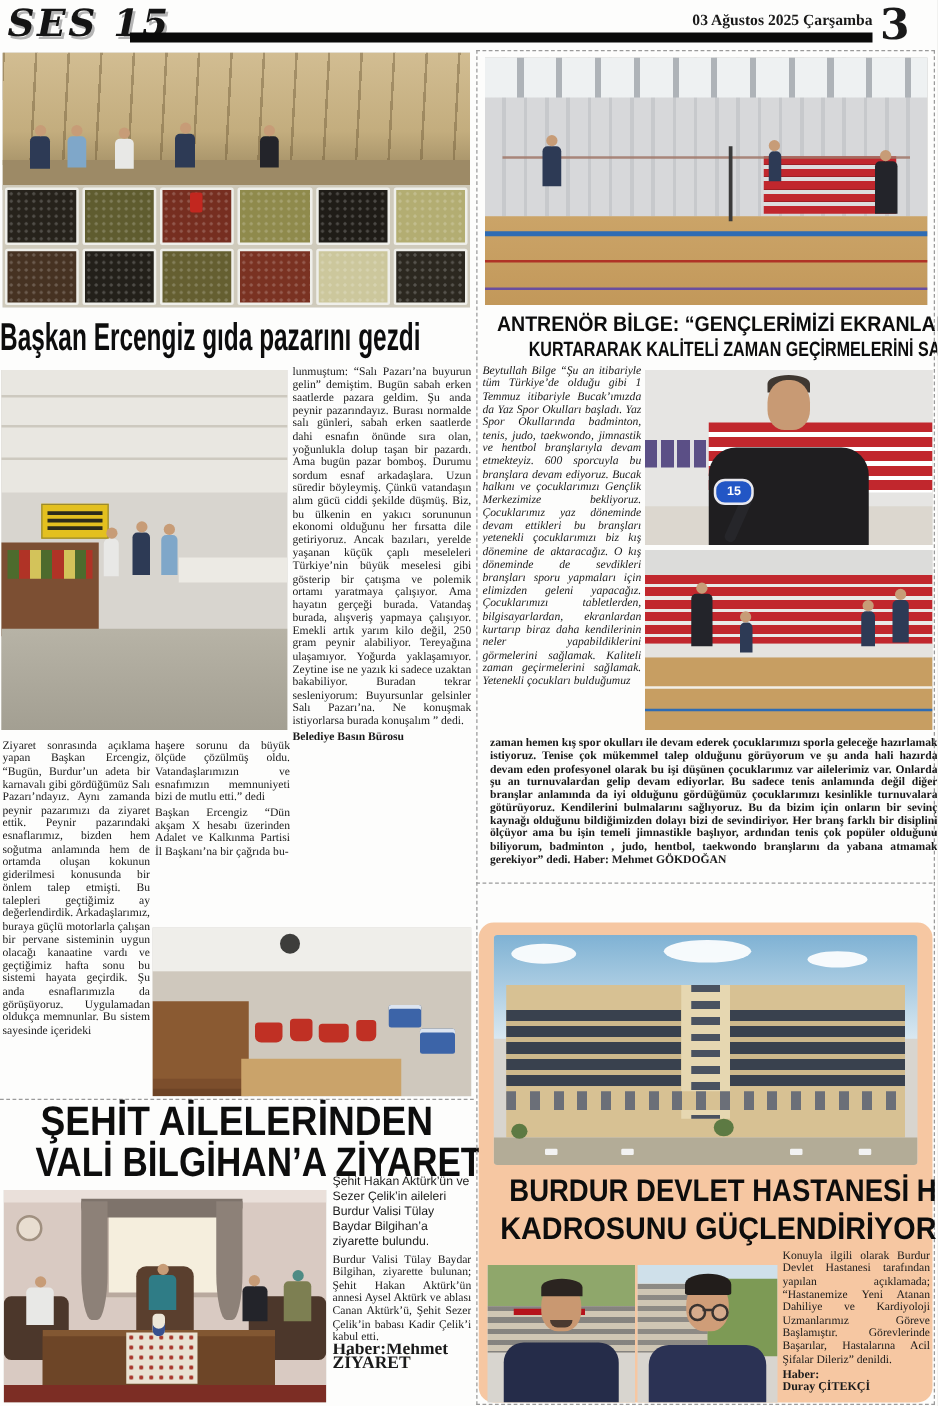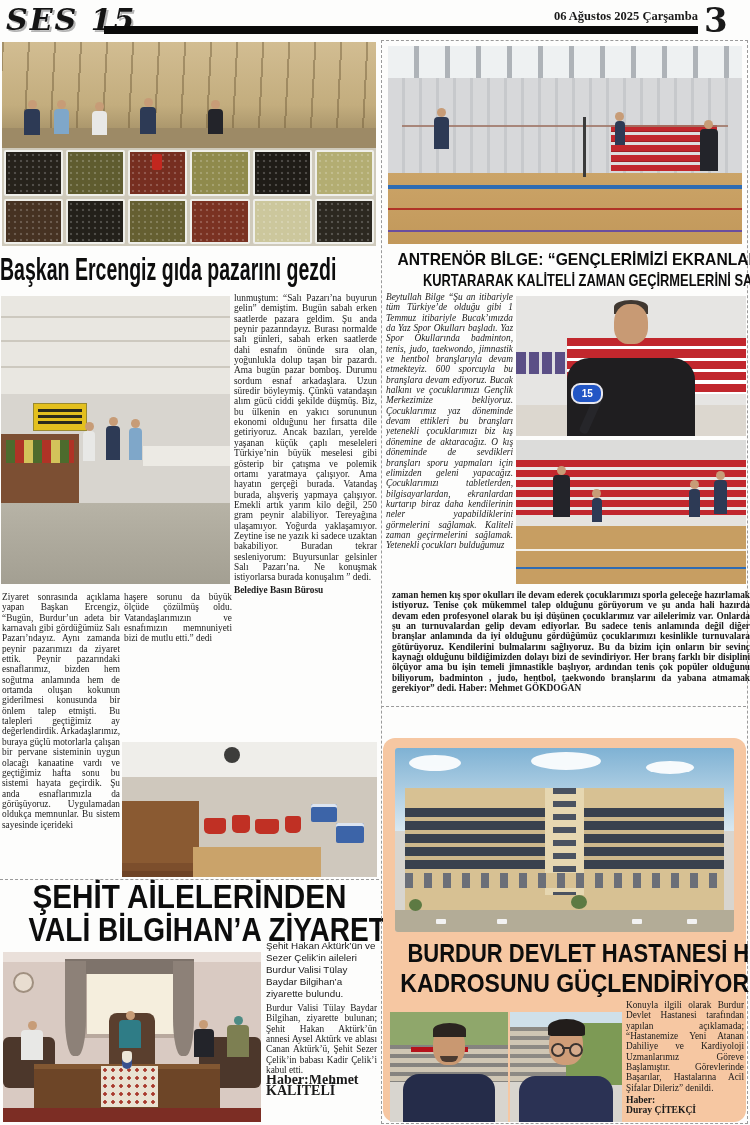--- a/index.html
+++ b/index.html
@@ -140,21 +140,21 @@
   .pa-gl{top:28%;width:10px;height:10px;border:2px solid #3a3330;border-radius:50%;background:rgba(255,255,255,.15);}
   .pa-bridge{left:50%;top:32%;width:8px;height:2px;margin-left:-4px;background:#3a3330;}
 </style>
 </head>
 <body>
 
 <div id="page">
 
   <div class="abs masthead">SES 15</div>
   <div class="abs hrule"></div>
-  <div class="abs hdate">06 Ağustos 2025 Çarşamba</div>
+  <div class="abs hdate">03 Ağustos 2025 Çarşamba</div>
   <div class="abs pageno">3</div>
 
   <div class="ph" style="left:2px;top:42px;width:374px;height:204px;">
     <div class="p1-ceil"></div>
     <div class="p1-beams"></div>
     <div class="p1-wall"></div>
     <div class="pr c-navy" style="left:6%;top:33%;width:16px;height:26px;">
         <i class="hd"></i>
       </div>
     <div class="pr c-blue" style="left:14%;top:33%;width:15px;height:25px;">
@@ -220,20 +220,21 @@
     <p><span>lunmuştum: “Salı Pazarı’na buyurun gelin” demiştim. Bugün sabah erken saatlerde pazara geldim. Şu anda peynir pazarındayız. Burası normalde salı günleri, sabah erken saatlerde dahi esnafın önünde sıra olan, yoğunlukla dolup taşan bir pazardı. Ama bugün pazar bomboş. Durumu sordum esnaf arkadaşlara. Uzun süredir böyleymiş. Çünkü vatandaşın alım gücü ciddi şekilde düşmüş. Biz, bu ülkenin en yakıcı sorununun ekonomi olduğunu her fırsatta dile getiriyoruz. Ancak bazıları, yerelde yaşanan küçük çaplı meseleleri Türkiye’nin büyük meselesi gibi gösterip bir çatışma ve polemik ortamı yaratmaya çalışıyor. Ama hayatın gerçeği burada. Vatandaş burada, alışveriş yapmaya çalışıyor. Emekli artık yarım kilo değil, 250 gram peynir alabiliyor. Tereyağına ulaşamıyor. Yoğurda yaklaşamıyor. Zeytine ise ne yazık ki sadece uzaktan bakabiliyor. Buradan tekrar sesleniyorum: Buyursunlar gelsinler Salı Pazarı’na. Ne konuşmak istiyorlarsa burada konuşalım ” dedi.</span></p>
     <p class="bold">Belediye Basın Bürosu</p>
   </div>
 
   <div class="abs body-txt" style="left:2px;top:592px;width:118px;height:286px;">
     <p>Ziyaret sonrasında açıklama yapan Başkan Ercengiz, “Bugün, Burdur’un adeta bir karnavalı gibi gördüğümüz Salı Pazarı’ndayız. Aynı zamanda peynir pazarımızı da ziyaret ettik. Peynir pazarındaki esnaflarımız, bizden hem soğutma anlamında hem de ortamda oluşan kokunun giderilmesi konusunda bir önlem talep etmişti. Bu talepleri geçtiğimiz ay değerlendirdik. Arkadaşlarımız, buraya güçlü motorlarla çalışan bir pervane sisteminin uygun olacağı kanaatine vardı ve geçtiğimiz hafta sonu bu sistemi hayata geçirdik. Şu anda esnaflarımızla da görüşüyoruz. Uygulamadan oldukça memnunlar. Bu sistem sayesinde içerideki</p>
   </div>
 
   <div class="abs body-txt" style="left:124px;top:592px;width:108px;height:148px;">
     <p>haşere sorunu da büyük ölçüde çözülmüş oldu. Vatandaşlarımızın ve esnafımızın memnuniyeti bizi de mutlu etti.” dedi</p>
+    <p>Başkan Ercengiz “Dün akşam X hesabı üzerinden Adalet ve Kalkınma Partisi İl Başkanı’na bir çağrıda bu-</p>
   </div>
 
   <div class="ph" style="left:122px;top:742px;width:255px;height:135px;">
     <div class="p3-back"></div>
     <div class="p3-ceil"></div>
     <div class="p3-fan"></div>
     <div class="p3-wood"></div>
     <div class="p3-pot" style="left:32%;top:56%;width:22px;height:16px;"></div>
     <div class="p3-pot" style="left:43%;top:54%;width:18px;height:18px;"></div>
     <div class="p3-pot" style="left:52%;top:57%;width:24px;height:15px;"></div>
@@ -277,21 +278,21 @@
     <div class="p4-runner"></div>
     <div class="p4-vase"></div>
     <div class="p4-carpet"></div>
   </div>
 
   <div class="abs" style="left:266px;top:940px;width:111px;height:182px;overflow:hidden;">
     <p class="sans" style="margin:0 0 3px 0;">Şehit Hakan Aktürk’ün  ve Sezer Çelik’in aileleri Burdur Valisi Tülay Baydar Bilgihan’a ziyarette bulundu.</p>
     <p class="body-txt" style="margin:0;font-size:9.3px;">Burdur Valisi Tülay Baydar Bilgihan, ziyarette bulunan; Şehit Hakan Aktürk’ün annesi Aysel Aktürk ve ablası Canan Aktürk’ü, Şehit  Sezer Çelik’in babası Kadir Çelik’i kabul etti.</p>
     <div class="body-txt bold" style="font-size:14px;">
       <span>Haber:Mehmet</span><br>
-      <span>KALİTELİ</span>
+      <span>ZİYARET</span>
     </div>
   </div>
 
   <div class="abs strip" style="left:381px;top:40px;width:365px;height:1082px;"></div>
 
   <div class="ph" style="left:388px;top:46px;width:354px;height:198px;">
     <div class="p5-wall"></div>
     <div class="p5-wins"></div>
     <div class="p5-seats"></div>
     <div class="p5-floor"></div>

